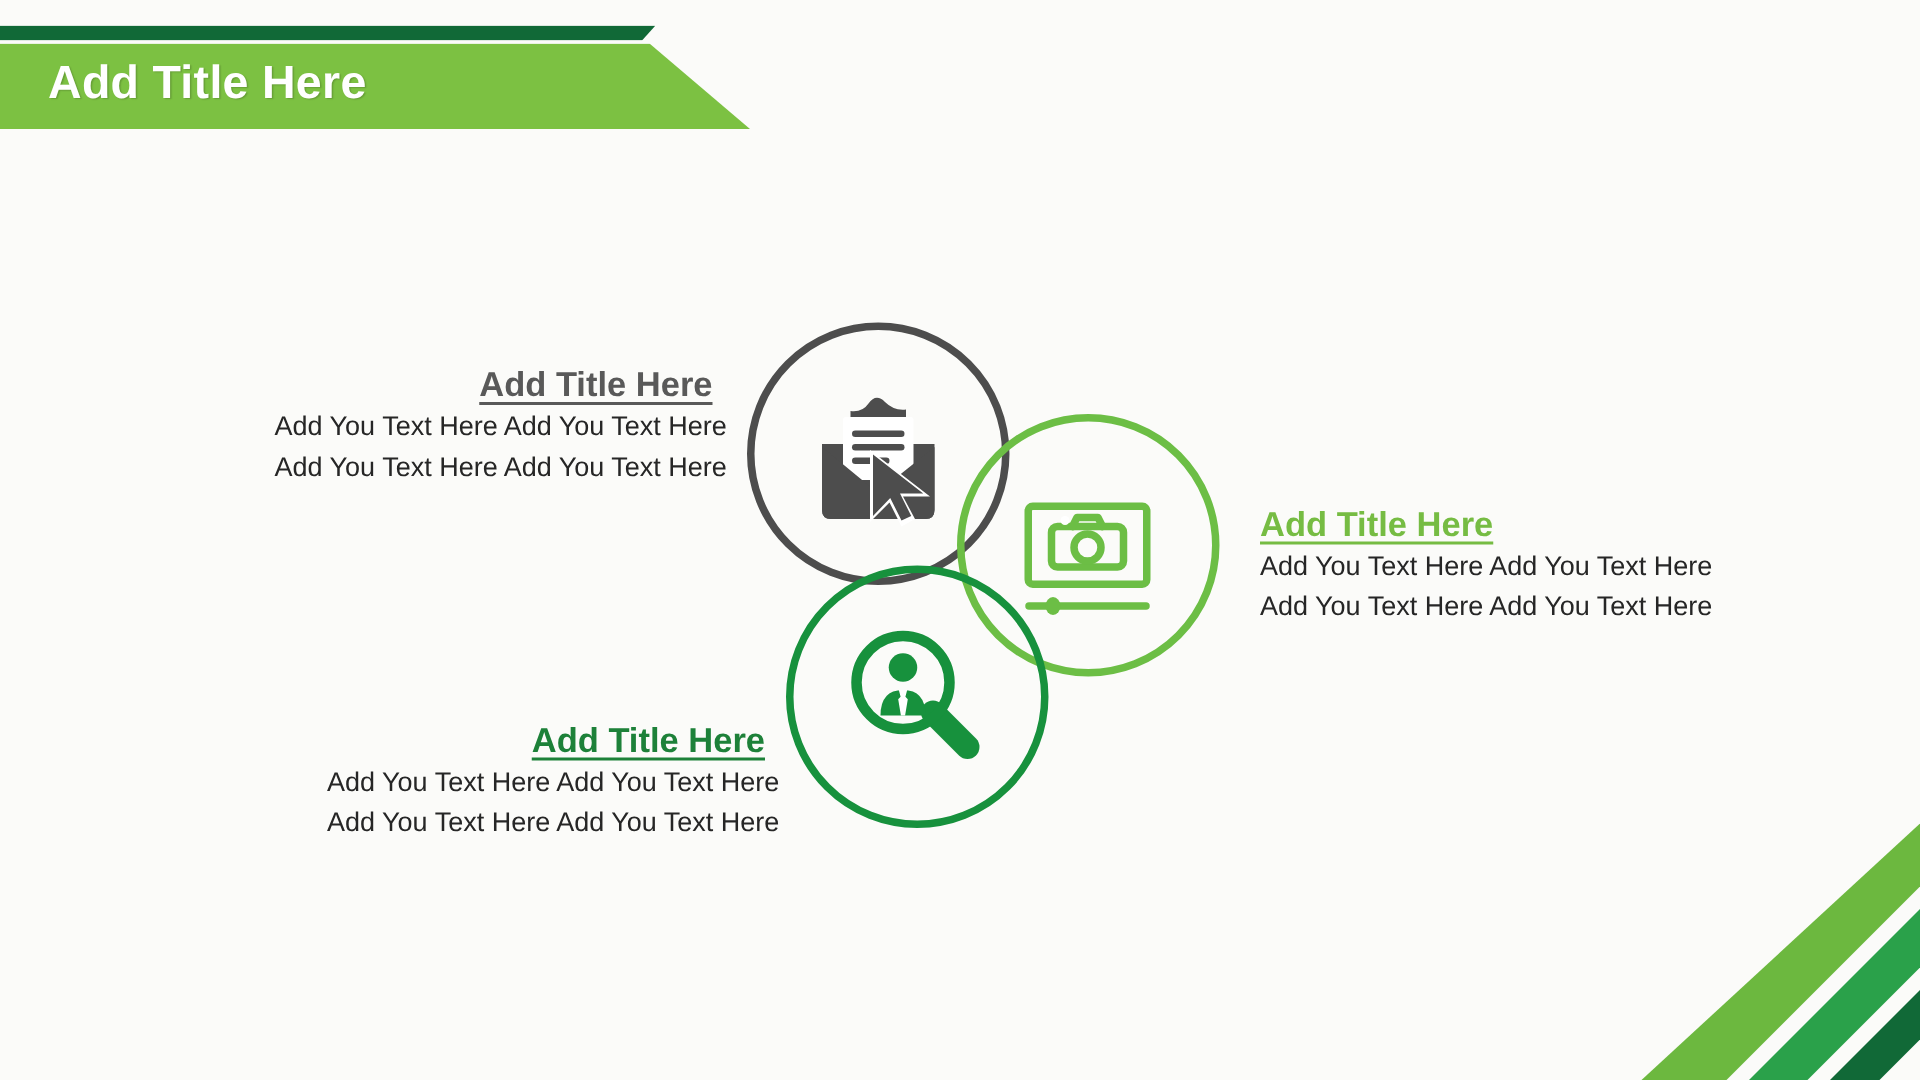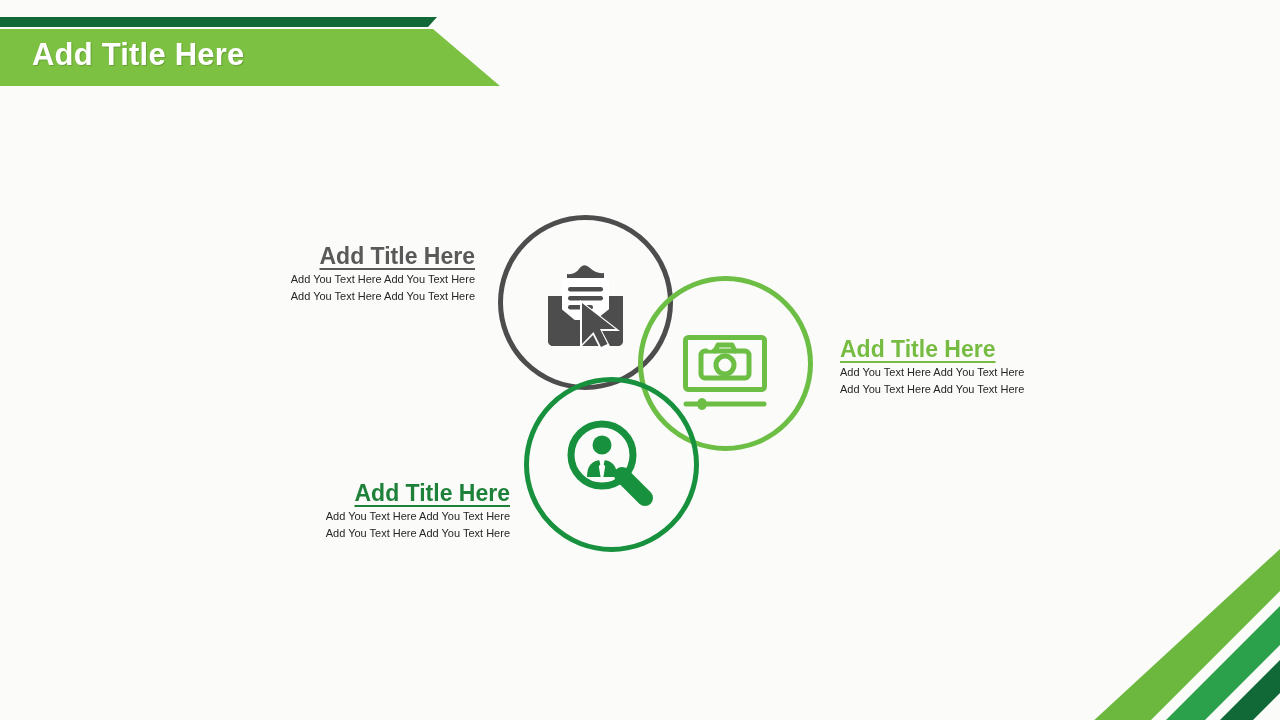--- a/index.html
+++ b/index.html
@@ -95,21 +95,21 @@
   .block { position: absolute; }
   .block-heading {
     font-size: 23px;
     font-weight: bold;
     text-decoration: underline;
     text-underline-offset: 4px;
     line-height: 1.25;
     white-space: nowrap;
   }
   .block-body {
-    font-size: 11px;
+    font-size: 18px;
     color: #262626;
     line-height: 1.54;
     white-space: nowrap;
   }
 
   .block-1 { left: 183px; top: 238px; text-align: right; width: 292px; }
   .block-1 .block-heading { color: #595959; }
 
   .block-2 { left: 840px; top: 331px; text-align: left; width: 300px; }
   .block-2 .block-heading { color: #76bc43; }

